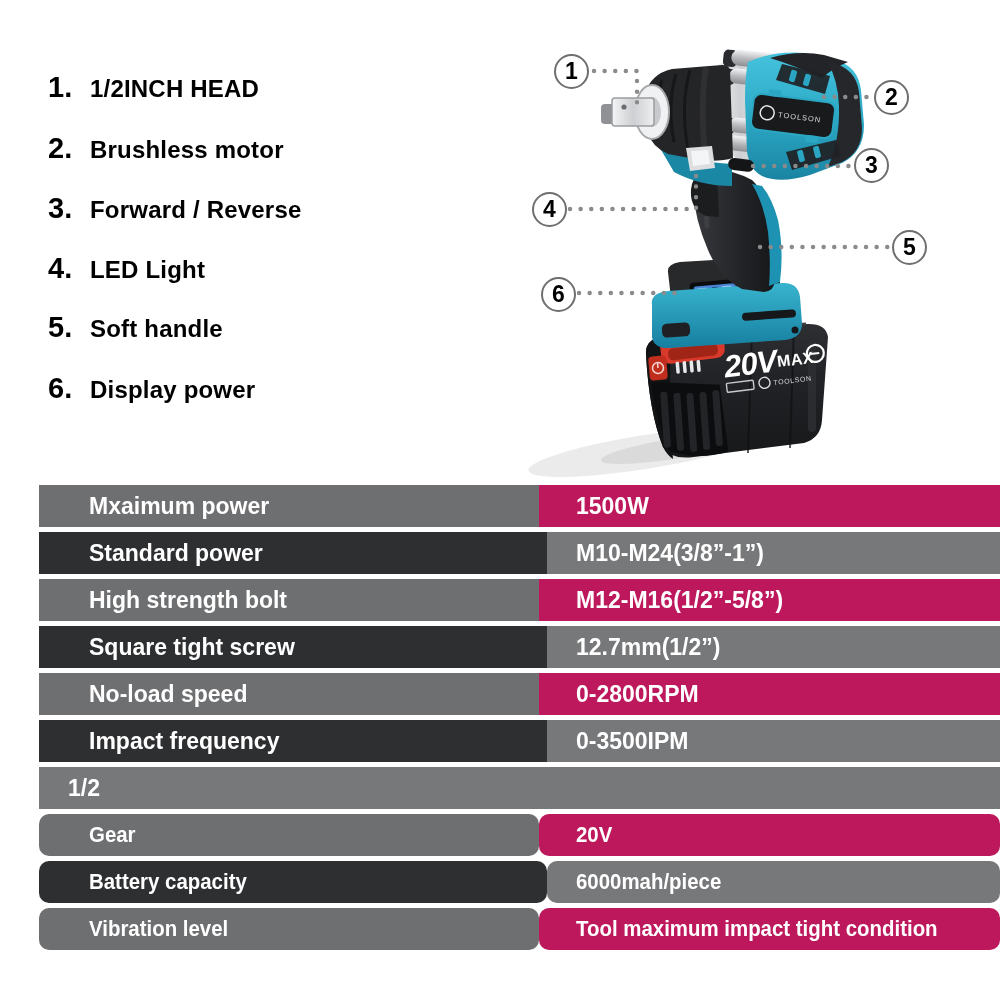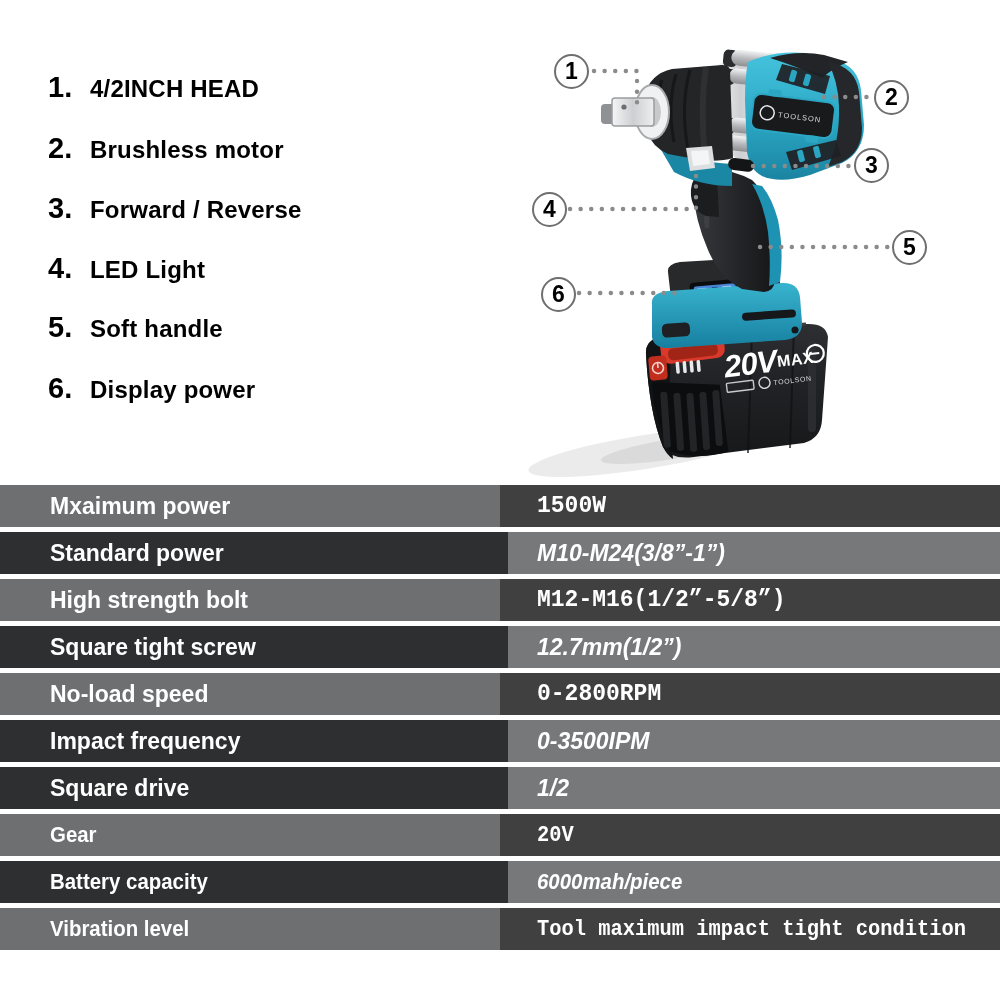--- a/index.html
+++ b/index.html
@@ -17,44 +17,44 @@
   .callout{
     position:absolute;width:35px;height:35px;box-sizing:border-box;
     border:2.5px solid #6f6f6f;border-radius:50%;background:#fff;
     display:flex;align-items:center;justify-content:center;
     font-size:23px;font-weight:bold;color:#000;z-index:5;
   }
   
   .product-svg{position:absolute;left:0;top:0;width:1000px;height:1000px;z-index:2;}
   
   .spec-table{position:absolute;left:0;top:485px;width:1000px;z-index:3;}
-  .spec-row{display:flex;height:42px;margin-bottom:5px;}
+  .spec-row{display:flex;height:42px;margin-bottom:5px;margin-left:39px;}
   .spec-row .cell-label{
     width:500px;flex:0 0 500px;box-sizing:border-box;padding-left:50px;
     line-height:42px;color:#fff;font-weight:bold;font-size:23px;
     white-space:nowrap;overflow:hidden;
   }
   .spec-row .cell-value{
     flex:1;box-sizing:border-box;padding-left:37px;line-height:42px;
     color:#fff;font-weight:bold;font-size:23px;white-space:nowrap;overflow:hidden;
   }
   .spec-row.light .cell-label{background:#6e6f71;}
-  .spec-row.light .cell-value{background:#404040;font-family:Liberation Mono, monospace;}
+  .spec-row.light .cell-value{background:#be185d;}
   .spec-row.dark  .cell-label{background:#2e2f31;width:508px;flex:0 0 508px;}
-  .spec-row.dark  .cell-value{background:#77787a;padding-left:29px;font-style:italic;}
-  .spec-row.cond .cell-label,.spec-row.cond .cell-value{font-size:21.5px;}
+  .spec-row.dark  .cell-value{background:#77787a;padding-left:29px;}
+  .spec-row.cond .cell-label,.spec-row.cond .cell-value{font-size:21.5px;border-radius:10px;}
   .spec-row.cond .squish{display:inline-block;transform:scaleX(.95);transform-origin:0 50%;}
 </style>
 </head>
 <body>
 
 <div class="features">
   <div class="feature-item" style="top:71px">
     <span class="feature-num">1.</span>
-    <span class="feature-label">4/2INCH HEAD</span>
+    <span class="feature-label">1/2INCH HEAD</span>
   </div>
   <div class="feature-item" style="top:132px">
     <span class="feature-num">2.</span>
     <span class="feature-label">Brushless motor</span>
   </div>
   <div class="feature-item" style="top:192px">
     <span class="feature-num">3.</span>
     <span class="feature-label">Forward / Reverse</span>
   </div>
   <div class="feature-item" style="top:252px">
@@ -282,21 +282,20 @@
   </div>
   <div class="spec-row light">
     <div class="cell-label">No-load speed</div>
     <div class="cell-value">0-2800RPM</div>
   </div>
   <div class="spec-row dark">
     <div class="cell-label">Impact frequency</div>
     <div class="cell-value">0-3500IPM</div>
   </div>
   <div class="spec-row dark">
-    <div class="cell-label">Square drive</div>
     <div class="cell-value">1/2</div>
   </div>
   <div class="spec-row light cond">
     <div class="cell-label"><span class="squish">Gear</span></div>
     <div class="cell-value"><span class="squish">20V</span></div>
   </div>
   <div class="spec-row dark cond">
     <div class="cell-label"><span class="squish">Battery capacity</span></div>
     <div class="cell-value"><span class="squish">6000mah/piece</span></div>
   </div>

